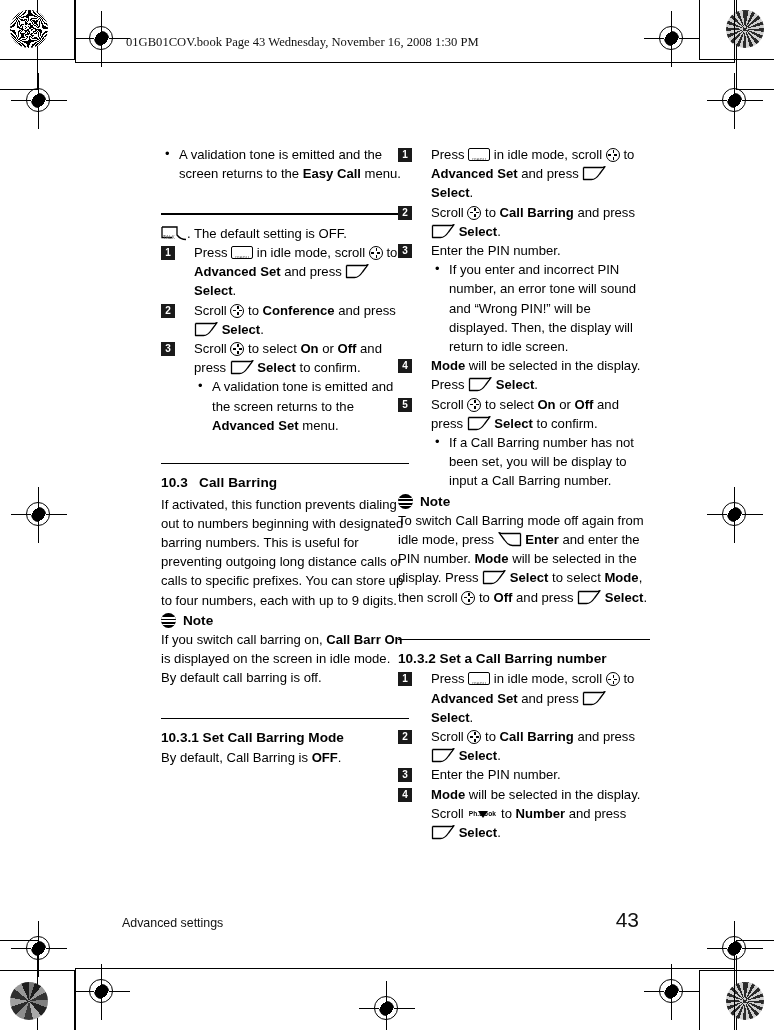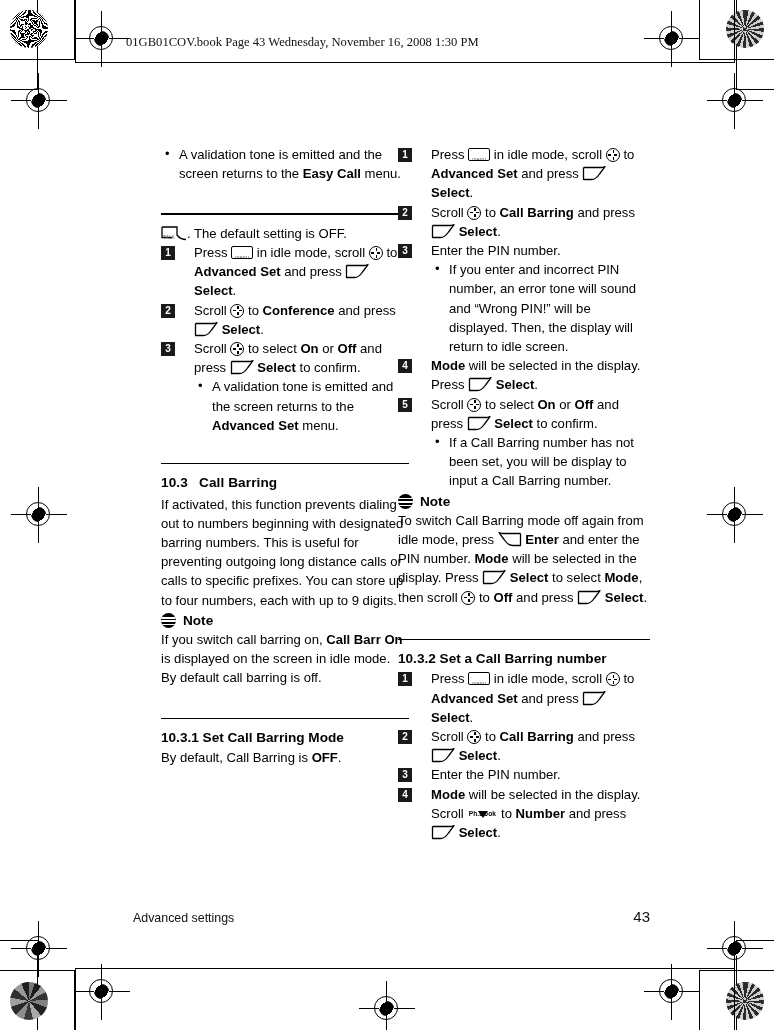--- a/index.html
+++ b/index.html
@@ -98,24 +98,24 @@
   .k-pb .t{position:absolute;left:0;right:0;top:-2px;text-align:center;font-size:6.6px;font-weight:bold;letter-spacing:.1px;}
   .k-pb .tri{position:absolute;left:11px;top:5px;width:0;height:0;
              border-left:5px solid transparent;border-right:5px solid transparent;border-top:7px solid #000;}
 
   
   .k-note{width:15px;height:15px;border-radius:50%;background:#000;vertical-align:-3px;overflow:hidden;}
   .k-note i{position:absolute;left:0;width:100%;height:1.7px;background:#fff;}
   .k-note .a{top:4px;} .k-note .b{top:7.4px;} .k-note .c{top:10.8px;}
 
   
-  .footer{position:absolute;left:133px;top:908px;width:517px;display:flex;
+  .footer{position:absolute;left:122px;top:908px;width:517px;display:flex;
           align-items:baseline;justify-content:space-between;gap:24px;}
   .footer .ttl{font-size:12.4px;color:#111;}
-  .footer .pg{font-size:15px;color:#111;}
+  .footer .pg{font-size:21px;color:#111;}
 </style>
 </head>
 <body>
 
 <div class="sheet">
 
   <div class="corner-box" style="left:-40px;top:-40px;width:115px;height:100px;"></div>
   <div class="corner-box" style="left:-40px;top:-40px;width:78px;height:130px;"></div>
   <div class="swatch burst" style="left:10px;top:10px;width:38px;height:38px;"></div>
 

